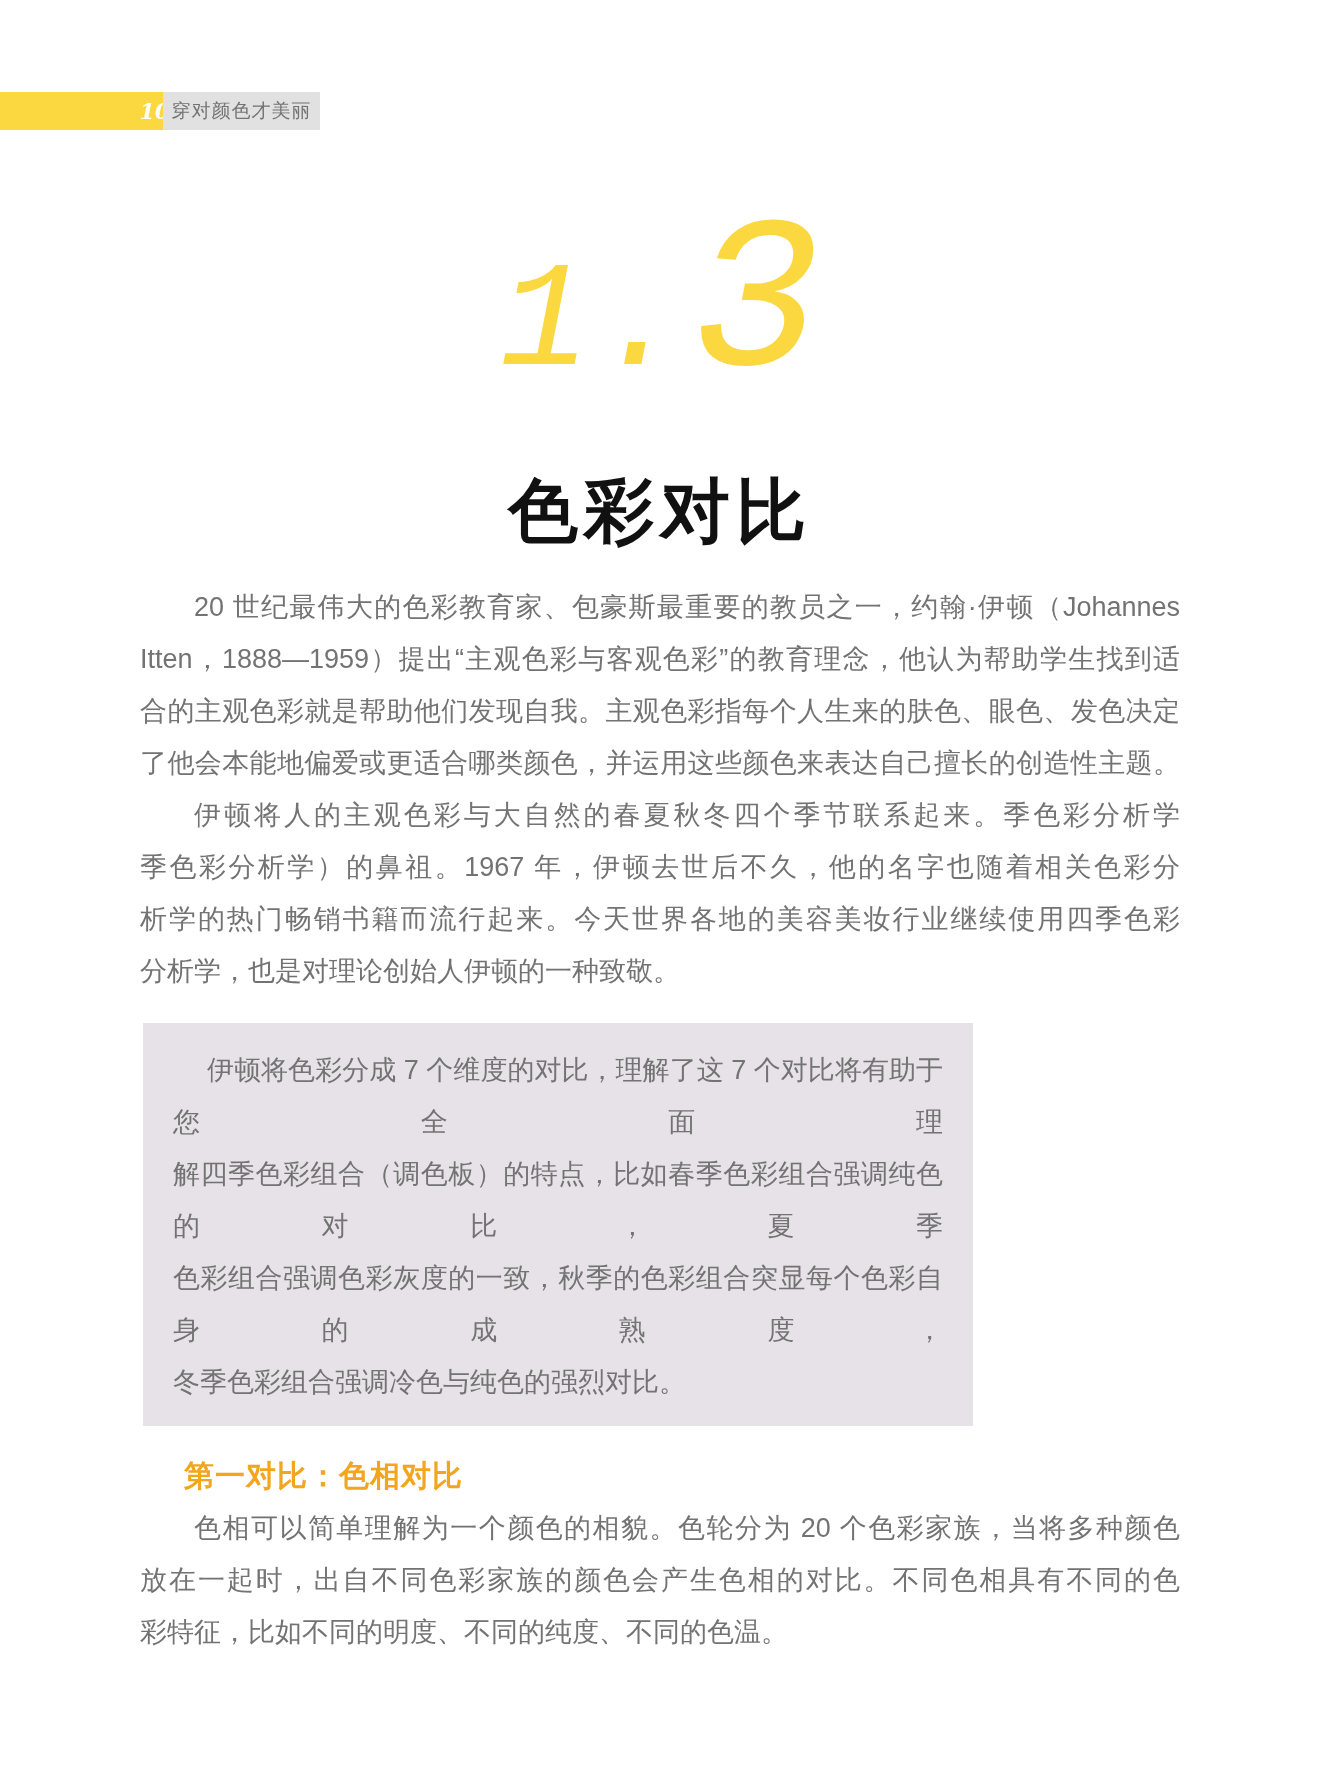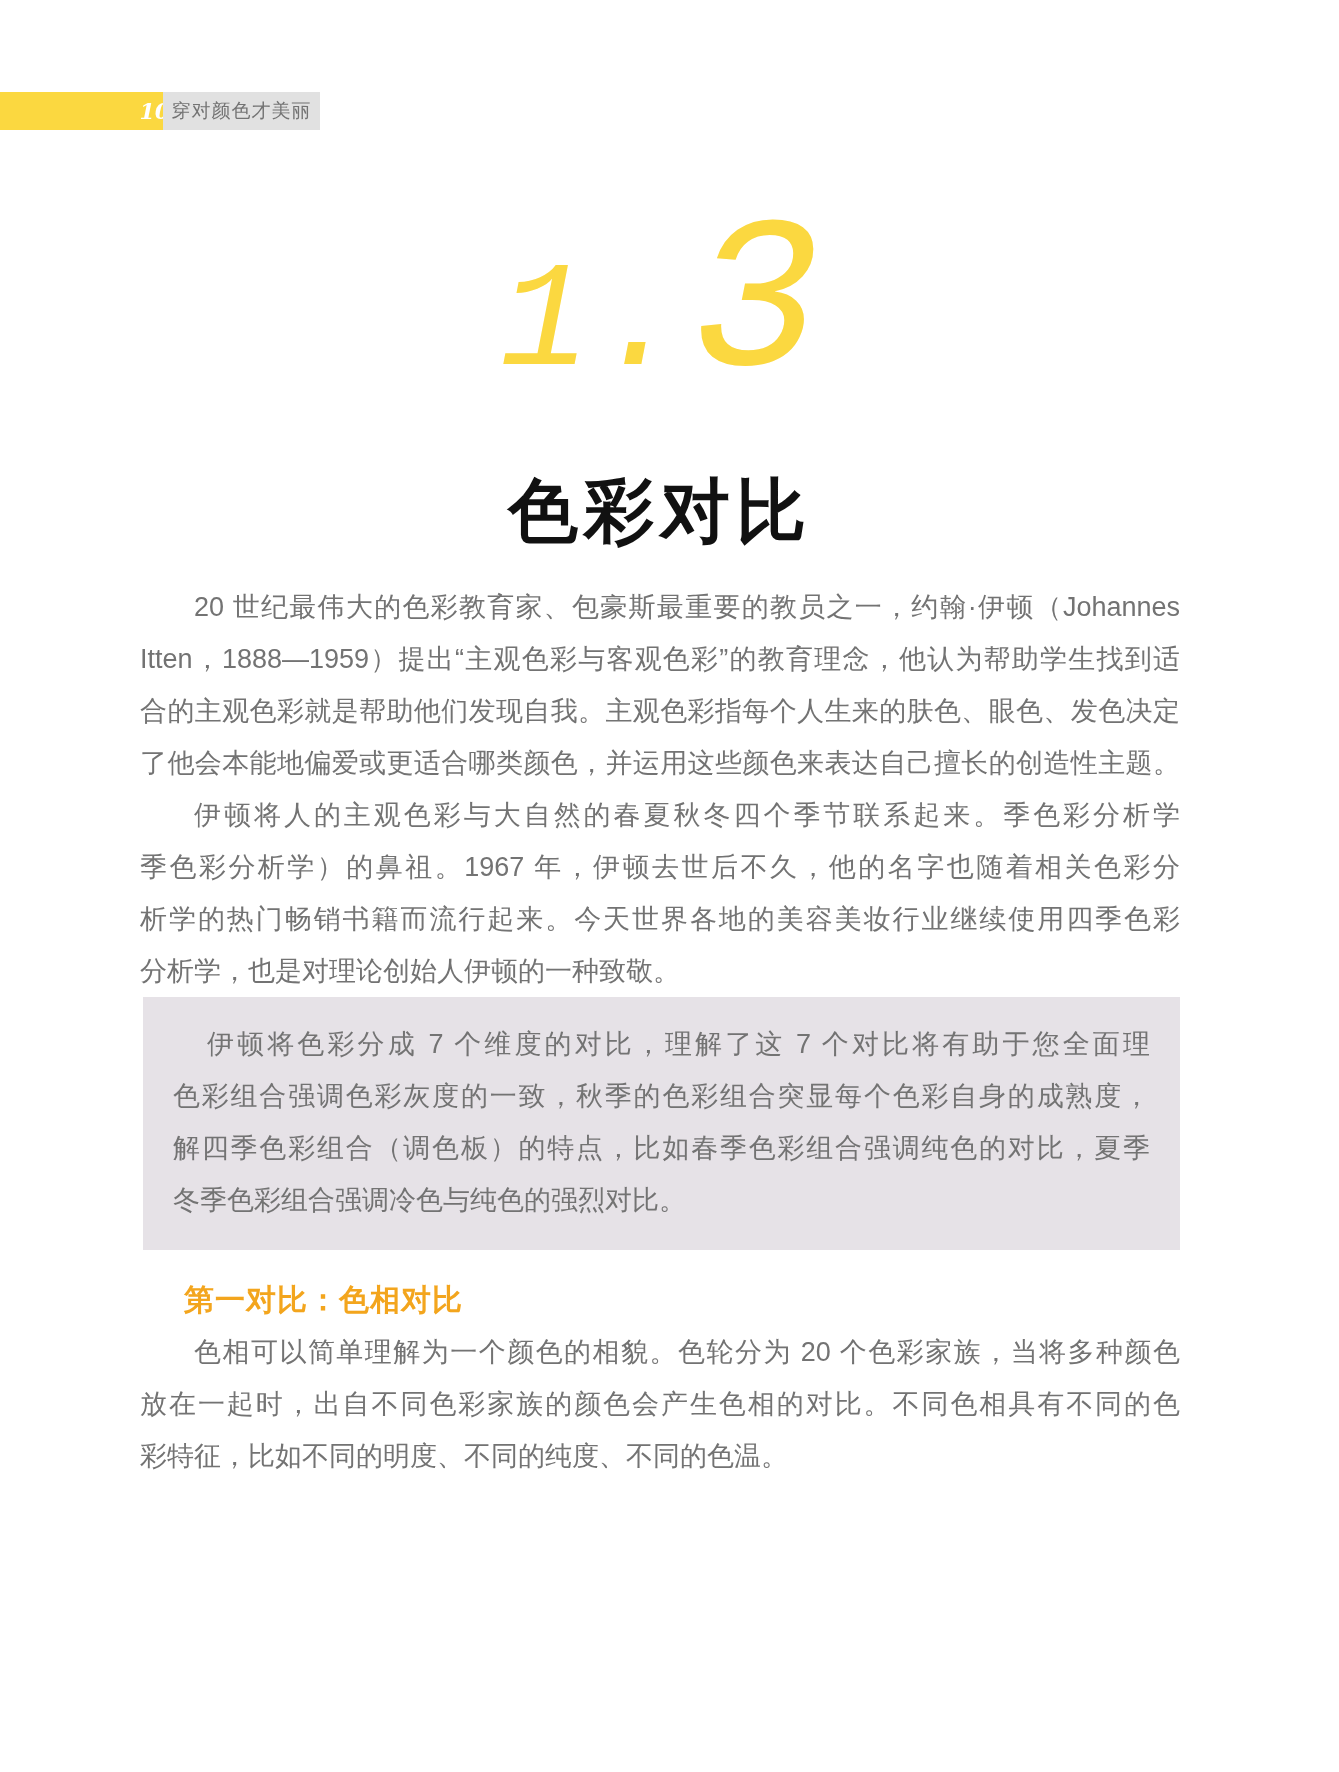--- a/index.html
+++ b/index.html
@@ -61,24 +61,24 @@
   .body-text { font-size: 27px; line-height: 52px; color: #737373; }
 
   .para { margin: 0; }
   .para-first { margin-top: 30px; }
 
   .line { text-align: justify; text-align-last: justify; }
   .line.last-left { text-align-last: left; }
   .para .line.first { text-indent: 54px; }
 
   .callout {
-    margin-left: 3px;
-    width: 1037px; box-sizing: border-box;
+    margin-top: 26px; margin-left: 3px;
+    width: 830px; box-sizing: border-box;
     background: var(--callout-bg);
-    padding: 21px 30px 24px 30px;
+    padding: 21px 30px 18px 30px;
   }
   .callout .line.first { text-indent: 34px; }
 
   .sub-heading {
     margin-top: 24px; padding-left: 44px;
     font-size: 30px; line-height: 52px; font-weight: bold;
     color: var(--heading-orange); letter-spacing: 1px;
   }
 </style>
 </head>
@@ -111,22 +111,22 @@
 
   <div class="para body-text">
       <div class="line first">伊顿将人的主观色彩与大自然的春夏秋冬四个季节联系起来。季色彩分析学</div>
       <div class="line">季色彩分析学）的鼻祖。1967 年，伊顿去世后不久，他的名字也随着相关色彩分</div>
       <div class="line">析学的热门畅销书籍而流行起来。今天世界各地的美容美妆行业继续使用四季色彩</div>
       <div class="line last-left">分析学，也是对理论创始人伊顿的一种致敬。</div>
     </div>
 
   <div class="callout body-text">
       <div class="line first">伊顿将色彩分成 7 个维度的对比，理解了这 7 个对比将有助于您全面理</div>
+      <div class="line">解四季色彩组合（调色板）的特点，比如春季色彩组合强调纯色的对比，夏季</div>
       <div class="line">色彩组合强调色彩灰度的一致，秋季的色彩组合突显每个色彩自身的成熟度，</div>
-      <div class="line">解四季色彩组合（调色板）的特点，比如春季色彩组合强调纯色的对比，夏季</div>
       <div class="line last-left">冬季色彩组合强调冷色与纯色的强烈对比。</div>
     </div>
 
   <div class="sub-heading">第一对比：色相对比</div>
 
   <div class="para body-text">
       <div class="line first">色相可以简单理解为一个颜色的相貌。色轮分为 20 个色彩家族，当将多种颜色</div>
       <div class="line">放在一起时，出自不同色彩家族的颜色会产生色相的对比。不同色相具有不同的色</div>
       <div class="line last-left">彩特征，比如不同的明度、不同的纯度、不同的色温。</div>
     </div>

